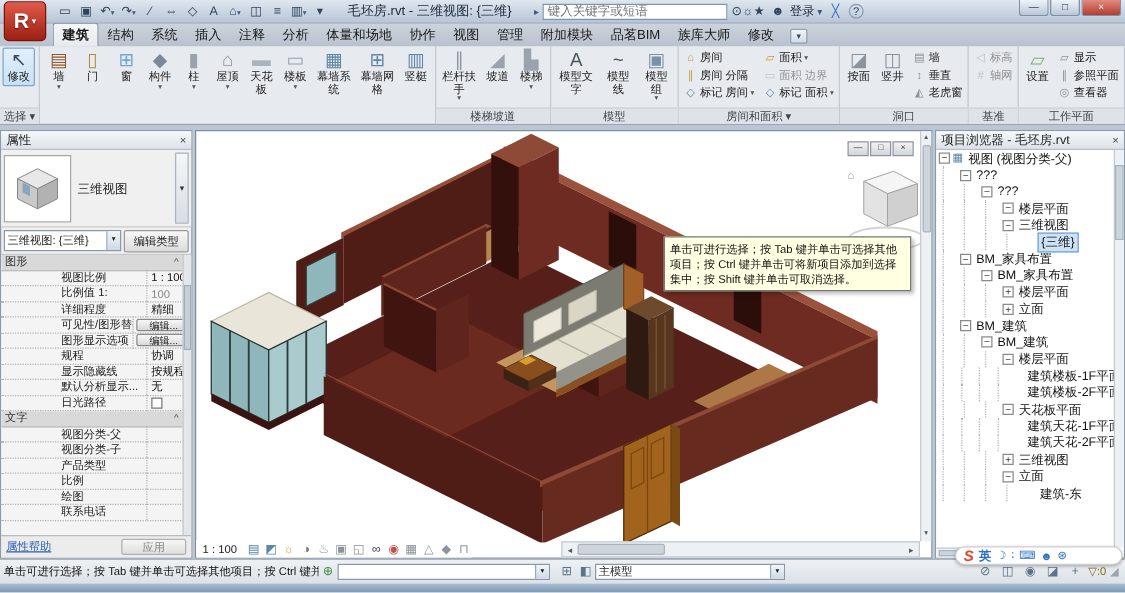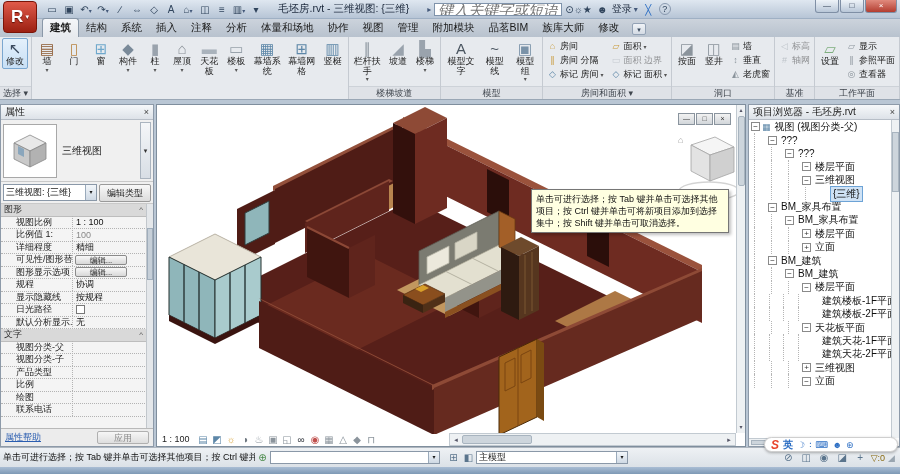--- a/index.html
+++ b/index.html
@@ -7,21 +7,21 @@
 
 .titlebar{position:absolute;top:0;left:0;right:0;height:19px;background:linear-gradient(#dfe7f0,#b7c5d6);display:flex;align-items:center;border-bottom:1px solid #9fb0c4;}
 .appbtn{position:absolute;top:1px;left:3px;width:34px;height:32px;background:linear-gradient(#e05a4a,#9c2012);border:1px solid #7a1408;border-radius:4px;color:#fff;font-weight:bold;font-size:17px;display:flex;align-items:center;justify-content:center;z-index:30;text-shadow:0 1px 1px #5a0e05;}
 .appbtn .caret{font-size:7px;margin-left:2px;}
 .qat{display:flex;align-items:center;gap:1px;margin-left:44px;}
 .qicon{width:16px;text-align:center;color:#30445c;font-size:10px;cursor:default;}
 .qicon .ar{font-size:6px;color:#44597a;}
 .title{margin-left:14px;font-size:10.5px;color:#1d2a3d;white-space:nowrap;}
 .infocenter{display:flex;align-items:center;margin-left:18px;gap:3px;}
 .ic-caret{font-size:8px;color:#44597a;}
-.searchbox{width:128px;height:13px;border:1px solid #7f93ab;font-size:15px;padding:0 3px;font-style:italic;color:#555;background:#fff;}
+.searchbox{width:148px;height:13px;border:1px solid #7f93ab;font-size:10px;padding:0 3px;color:#555;background:#fff;}
 .icg{width:15px;text-align:center;color:#30445c;font-size:10px;}
 .signin{display:flex;align-items:center;gap:2px;font-size:10px;color:#1d2a3d;}
 .xchg{color:#2d6fc4;font-weight:bold;}
 .help{border:1px solid #8a9ab0;border-radius:50%;width:12px;height:12px;line-height:11px;font-size:9px;}
 .winbtns{position:absolute;right:3px;top:0;display:flex;gap:1px;}
 .wbtn{width:24px;height:13px;background:linear-gradient(#eef3f8,#b9c7d8);border:1px solid #7f8fa5;border-top:none;border-radius:0 0 3px 3px;font-size:8px;line-height:12px;text-align:center;color:#243246;}
 .wbtn.close{width:32px;background:linear-gradient(#e08a7d,#b33d30);color:#fff;}
 
 .tabrow{position:absolute;top:19px;left:0;right:0;height:18px;background:linear-gradient(#ccd3dc,#b8c2ce);display:flex;align-items:flex-end;padding-left:42px;}
 .tab{padding:2px 7px;font-size:10.5px;color:#1a1a1a;white-space:nowrap;}
@@ -53,21 +53,21 @@
 .preview{height:62px;display:flex;align-items:center;background:#f0f0f0;border-bottom:1px solid #c9c9c9;padding:2px;}
 .pvbox{width:54px;height:54px;background:#fff;border:1px solid #a8a8a8;display:flex;align-items:center;justify-content:center;}
 .pvlabel{flex:1;font-size:10px;padding-left:5px;color:#222;}
 .pvarrow{width:11px;align-self:stretch;display:flex;align-items:center;justify-content:center;font-size:7px;color:#333;background:linear-gradient(#f4f6f8,#d8dee5);border:1px solid #aab4bf;}
 .typerow{height:22px;display:flex;align-items:center;gap:2px;padding:0 2px;border-bottom:1px solid #c9c9c9;}
 .typesel{flex:1;height:17px;background:#fff;border:1px solid #8a98a8;font-size:9px;display:flex;align-items:center;padding-left:2px;overflow:hidden;white-space:nowrap;}
 .typesel .arr{margin-left:auto;width:11px;height:100%;background:linear-gradient(#f2f6fa,#cfd9e4);border-left:1px solid #9aaabb;text-align:center;font-size:6px;line-height:15px;}
 .editbtn{width:52px;height:18px;font-size:9px;background:linear-gradient(#f8f8f8,#dcdcdc);border:1px solid #9a9a9a;border-radius:2px;text-align:center;line-height:16px;white-space:nowrap;}
 .grid{flex:1;position:relative;overflow:hidden;background:#f4f4f4;}
 .prow{height:12.5px;display:flex;align-items:center;border-bottom:1px dotted #b3b3b3;font-size:9px;}
-.prow .lab{width:72px;padding-left:15px;border-right:1px dotted #b3b3b3;overflow:hidden;white-space:nowrap;color:#222;}
+.prow .lab{width:72px;padding-left:3px;border-right:1px dotted #b3b3b3;overflow:hidden;white-space:nowrap;color:#222;margin-left:45px;}
 .prow .val{flex:1;padding-left:3px;overflow:hidden;white-space:nowrap;color:#111;}
 .prow .val.off{color:#888;}
 .prow.sec{background:#d9d9d9;font-size:9px;color:#333;border-bottom:1px solid #bdbdbd;}
 .prow.sec .sl{padding-left:3px;}
 .prow.sec .ch{margin-left:auto;padding-right:10px;font-size:8px;color:#555;}
 .minibtn{width:52px;height:10px;font-size:8px;line-height:9px;text-align:center;background:linear-gradient(#f8f8f8,#d8d8d8);border:1px solid #8a8a8a;border-radius:2px;margin-left:2px;}
 .chk{width:9px;height:9px;border:1px solid #777;background:#fff;margin-left:3px;}
 .gridbar{position:absolute;right:0;top:0;bottom:0;width:7px;background:#e4e7ea;border-left:1px solid #c2c7cc;}
 .gridbar .th{position:absolute;left:0;right:0;top:24px;height:52px;background:#c6cfd8;border:1px solid #9fadbb;}
 .pfoot{height:18px;border-top:1px solid #b9b9b9;display:flex;align-items:center;padding:0 4px;background:#ececec;}
@@ -433,26 +433,26 @@
         </div>
         <div class="prow">
           <span class="lab">规程</span>
           <span class="val">协调</span>
         </div>
         <div class="prow">
           <span class="lab">显示隐藏线</span>
           <span class="val">按规程</span>
         </div>
         <div class="prow">
+          <span class="lab">默认分析显示...</span>
+          <span class="val">无</span>
+        </div>
+        <div class="prow">
           <span class="lab">日光路径</span>
           <span class="chk"></span>
-        </div>
-        <div class="prow">
-          <span class="lab">默认分析显示...</span>
-          <span class="val">无</span>
         </div>
         <div class="prow sec">
           <span class="sl">文字</span>
           <span class="ch">^</span>
         </div>
         <div class="prow">
           <span class="lab">视图分类-父</span>
           <span class="val"></span>
         </div>
         <div class="prow">
@@ -742,20 +742,28 @@
           <span class="expander">+</span>
           <span class="tlabel">三维视图</span>
         </div>
         <div class="trow">
           <span class="guide"></span>
           <span class="guide"></span>
           <span class="guide"></span>
           <span class="expander">−</span>
           <span class="tlabel">立面</span>
         </div>
+        <div class="trow">
+          <span class="guide"></span>
+          <span class="guide"></span>
+          <span class="guide"></span>
+          <span class="guide"></span>
+          <span class="noexp"></span>
+          <span class="tlabel">建筑-东</span>
+        </div>
       </div>
   </div>
 
   <div class="statusbar">
     <span class="sprompt">单击可进行选择；按 Tab 键并单击可选择其他项目；按 Ctrl 键并单击可将新项目添加</span>
     <span class="sico" style="color:#4a8a4a">⊕</span>
     <span class="sb-combo" style="width:170px">
         <span></span>
         <span class="arr">▾</span>
       </span>

